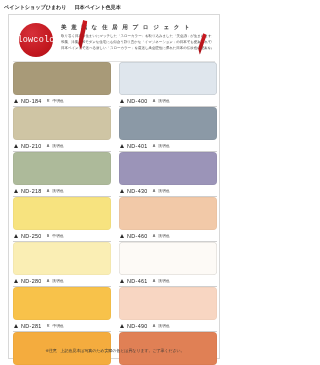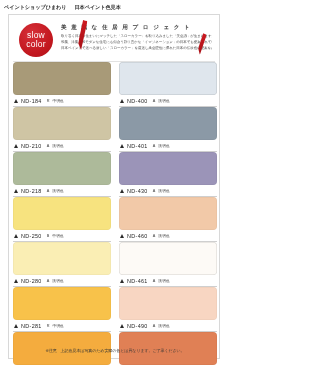--- a/index.html
+++ b/index.html
@@ -30,22 +30,22 @@
   
   .banner{
     position:relative;height:42px;margin:4px 4px 0 4px;
     border-bottom:1px solid #e2e2e2;
     overflow:hidden;
   }
   .logo{
     position:absolute;left:6px;top:4px;width:34px;height:34px;
     border-radius:50%;
     background:radial-gradient(circle at 38% 32%, #d6303a 0%, #c3181f 62%, #ae1118 100%);
-    display:flex;flex-direction:column;align-items:center;justify-content:center;
-    color:#fff;font-family:Liberation Sans, sans-serif;
+    display:flex;flex-direction:row;align-items:center;justify-content:center;
+    color:#fff;font-family:Liberation Mono, monospace;
     line-height:1.02;
   }
   .logo .l1{font-size:8.5px;letter-spacing:0.2px;}
   .logo .l2{font-size:8.5px;letter-spacing:0.2px;}
 
   .banner-title{
     position:absolute;left:48px;top:5px;right:2px;
     font-size:5.6px;color:#3a3a3a;font-weight:bold;
     letter-spacing:4.6px;white-space:nowrap;overflow:hidden;
   }

